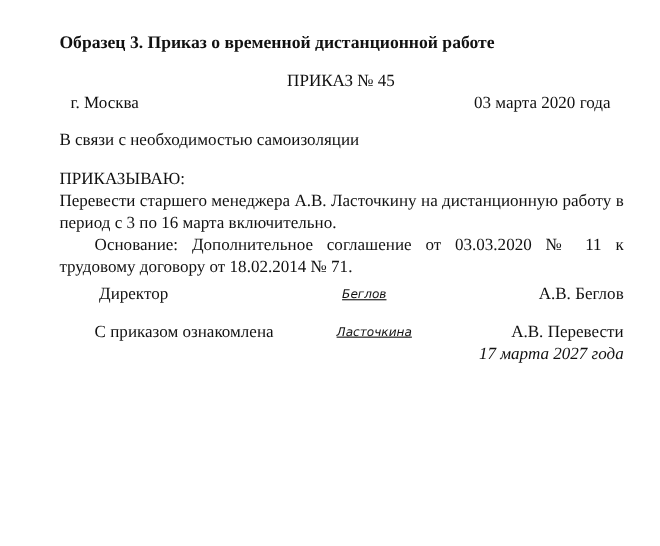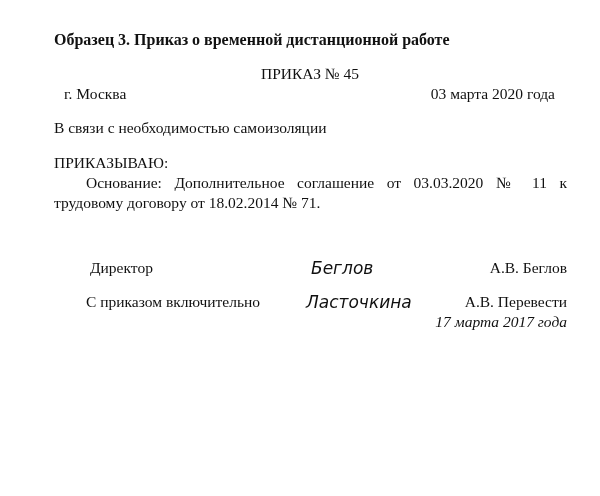--- a/index.html
+++ b/index.html
@@ -9,43 +9,44 @@
     .title { left: 54px; top: 30px; font-weight: bold; font-size: 16px; }
     .order-no { left: 0; width: 600px; text-align: center; top: 64px; padding-left: 20px; box-sizing: border-box; }
     .city { left: 64px; top: 84px; }
     .date { right: 45px; top: 84px; }
     .reason { left: 54px; top: 118px; }
     .body { position: absolute; left: 54px; top: 153px; width: 513px; line-height: 20px; text-align: justify; }
     .body p { margin: 0; }
     .indent { text-indent: 32px; }
     .sig-row { position: absolute; left: 54px; width: 513px; height: 20px; line-height: 20px; }
     .sig-row .role { position: absolute; white-space: nowrap; }
-    .sig-row .sign { position: absolute; white-space: nowrap; font-family: "DejaVu Sans", sans-serif; font-style: italic; font-size: 17px; }
+    .sig-row .sign { position: absolute; white-space: nowrap; font-family: "DejaVu Sans", sans-serif; font-style: italic; font-size: 11px; text-decoration: underline; }
     .sig-row .name { position: absolute; right: 0; white-space: nowrap; }
     .sig-date { position: absolute; right: 33px; top: 312px; font-style: italic; white-space: nowrap; line-height: 20px; }
   </style>
 </head>
 <body>
 
 <div class="abs title">Образец 3. Приказ о временной дистанционной работе</div>
 <div class="abs order-no">ПРИКАЗ № 45</div>
 <div class="abs city">г. Москва</div>
 <div class="abs date">03 марта 2020 года</div>
 <div class="abs reason">В связи с необходимостью самоизоляции</div>
 
 <div class="body">
   <p>ПРИКАЗЫВАЮ:</p>
+  <p>Перевести старшего менеджера А.В. Ласточкину на дистанционную работу в период с 3 по 16 марта включительно.</p>
   <p class="indent">Основание: Дополнительное соглашение от 03.03.2020 № 11 к трудовому договору от 18.02.2014 № 71.</p>
 </div>
 
 <div class="sig-row" style="top:258px;">
   <span class="role" style="left:36px;">Директор</span>
   <span class="sign" style="left:257px;">Беглов</span>
   <span class="name">А.В. Беглов</span>
 </div>
 
 <div class="sig-row" style="top:292px;">
-  <span class="role" style="left:32px;">С приказом включительно</span>
+  <span class="role" style="left:32px;">С приказом ознакомлена</span>
   <span class="sign" style="left:252px;">Ласточкина</span>
   <span class="name">А.В. Перевести</span>
 </div>
 
-<div class="sig-date">17 марта 2017 года</div>
+<div class="sig-date">17 марта 2027 года</div>
 
 </body></html>

